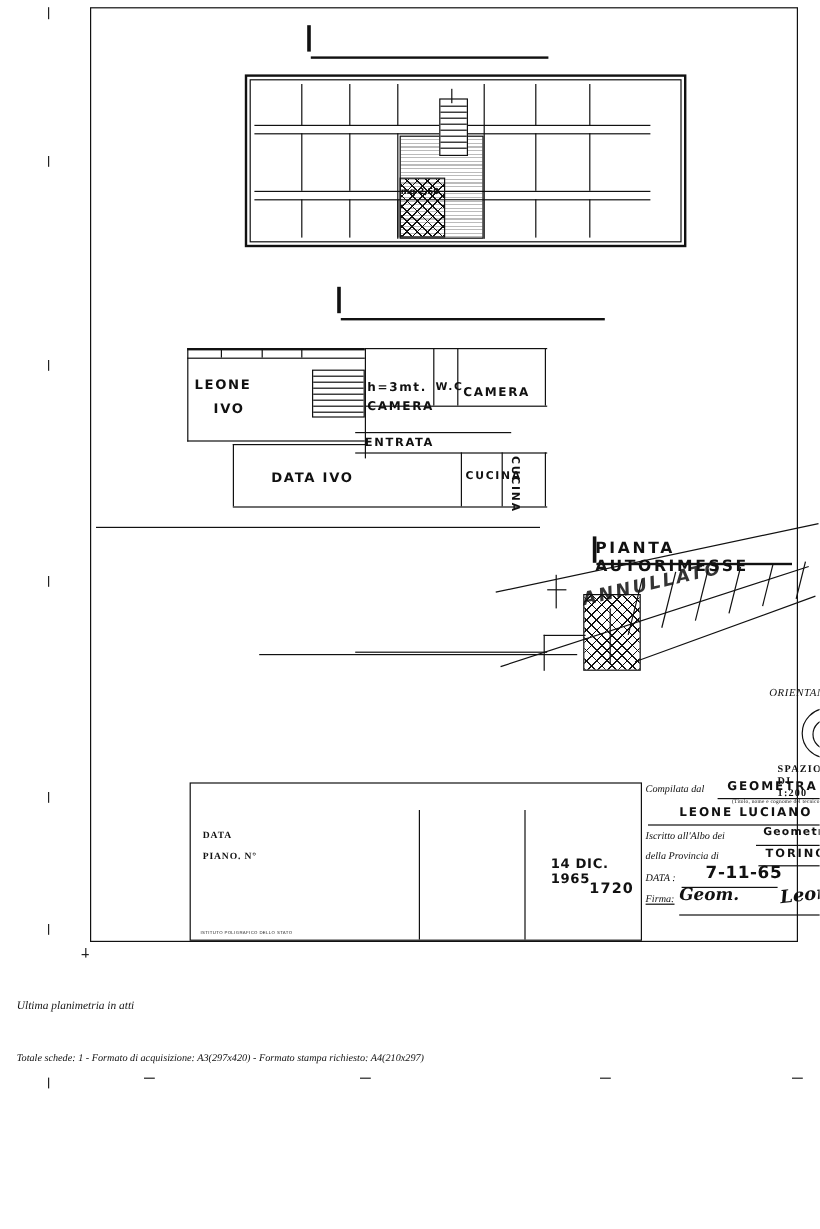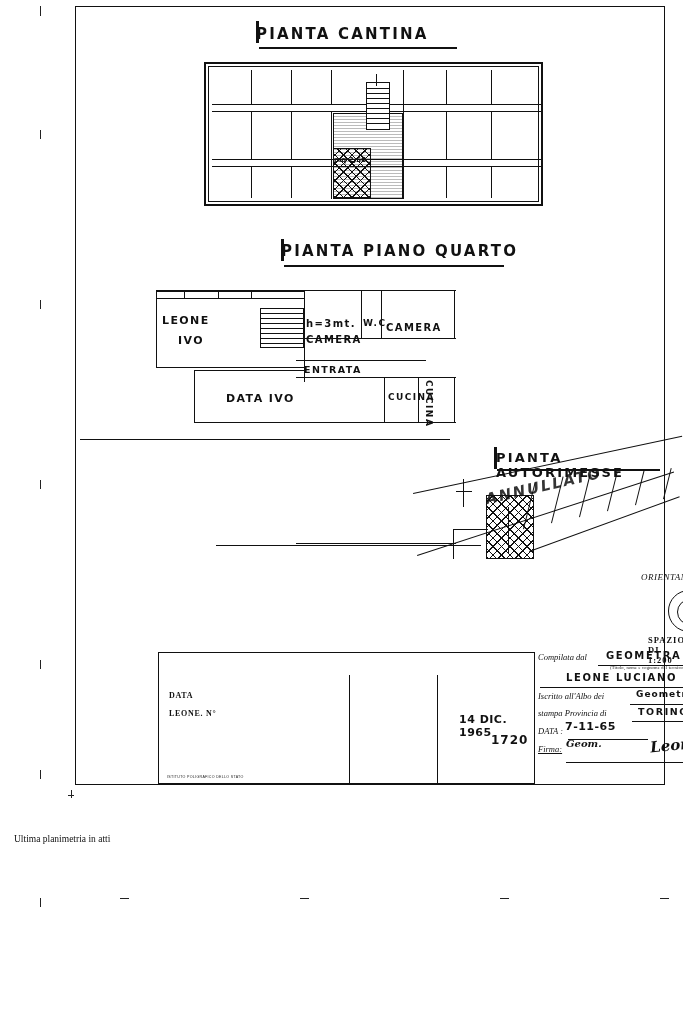--- a/index.html
+++ b/index.html
@@ -16,21 +16,21 @@
   
   .hand{font-family:"DejaVu Sans",sans-serif;font-weight:bold;letter-spacing:2.2px;color:#111;}
   .hand-it{font-family:"DejaVu Sans",sans-serif;font-weight:bold;font-style:italic;letter-spacing:1px;color:#111;}
 
   .title-cantina{position:absolute;left:180px;top:18px;font-size:15px;}
   .title-quarto{position:absolute;left:205px;top:235px;font-size:15px;}
   .title-autorimesse{position:absolute;left:420px;top:443px;font-size:13px;}
   .title-mark{position:absolute;width:3px;height:22px;background:#111;}
 
   
-  .cantina{position:absolute;left:128px;top:55px;width:335px;height:140px;border:2.2px solid #111;}
+  .cantina{position:absolute;left:128px;top:55px;width:335px;height:140px;border:2.2px solid #111;padding-left:29px;}
   .cant-inner{position:absolute;left:2px;top:2px;right:2px;bottom:2px;border:1px solid #111;}
   .vline{position:absolute;background:#111;width:1.4px;}
   .hline{position:absolute;background:#111;height:1.4px;}
 
   .hatch{position:absolute;background:
       repeating-linear-gradient(45deg,#111 0 1px,transparent 1px 6px),
       repeating-linear-gradient(-45deg,#111 0 1px,transparent 1px 6px);
       border:1.4px solid #111;}
   .shade{position:absolute;background:repeating-linear-gradient(0deg,#bbb 0 1px,transparent 1px 3px);border:1.2px solid #111;}
 
@@ -67,21 +67,21 @@
   .stamp-num{position:absolute;left:332px;top:80px;font-family:"DejaVu Sans",sans-serif;font-size:12px;font-weight:bold;letter-spacing:1px;}
   .tinyprint{position:absolute;left:8px;bottom:4px;font-family:"Liberation Sans",sans-serif;font-size:3.6px;letter-spacing:.3px;color:#222;}
 
   .box-right{position:absolute;left:462px;top:645px;width:196px;height:120px;}
   .rr{position:absolute;font-family:"Liberation Serif",serif;font-size:8.5px;font-style:italic;}
   .rh{font-family:"DejaVu Sans",sans-serif;font-weight:bold;font-style:normal;letter-spacing:1.6px;font-size:10px;}
   .rsub{font-family:"Liberation Serif",serif;font-size:4.5px;font-style:normal;letter-spacing:.2px;}
   .sigline{position:absolute;height:1px;background:#111;}
 
   
-  .foot{position:absolute;left:14px;font-family:"Liberation Serif",serif;color:#111;}
+  .foot{position:absolute;left:14px;font-family:"Liberation Serif",serif;color:#111;font-style:italic;}
   .foot1{top:834px;font-size:9.5px;}
   .foot2{top:858px;font-size:8.5px;}
   .foot3{top:876px;font-size:8.5px;}
 
   .signature{position:absolute;font-family:"DejaVu Serif",serif;font-style:italic;font-weight:bold;color:#111;}
 </style>
 </head>
 <body>
 
 <div class="page">
@@ -96,21 +96,20 @@
   <div class="tick" style="left:120px;top:898px;width:9px;height:1px;"></div>
   <div class="tick" style="left:300px;top:898px;width:9px;height:1px;"></div>
   <div class="tick" style="left:500px;top:898px;width:9px;height:1px;"></div>
   <div class="tick" style="left:660px;top:898px;width:9px;height:1px;"></div>
   <div class="tick" style="left:68px;top:795px;width:6px;height:1px;"></div>
   <div class="tick" style="left:71px;top:790px;width:1px;height:8px;"></div>
 
   <div class="frame">
 
     <div class="title-mark" style="left:180px;top:14px;"></div>
-    <div class="hand title-cantina">PIANTA CANTINA</div>
     <div class="hline" style="left:183px;top:40px;width:198px;height:1.6px;"></div>
 
     <div class="cantina">
       <div class="cant-inner"></div>
 
       <div class="hline" style="left:6px;top:40px;width:330px;"></div>
       <div class="hline" style="left:6px;top:47px;width:330px;"></div>
       <div class="hline" style="left:6px;top:95px;width:330px;"></div>
       <div class="hline" style="left:6px;top:102px;width:330px;"></div>
 
@@ -143,21 +142,20 @@
 
       <div class="vline" style="left:240px;top:6px;height:35px;"></div>
       <div class="vline" style="left:285px;top:6px;height:35px;"></div>
       <div class="vline" style="left:240px;top:47px;height:48px;"></div>
       <div class="vline" style="left:285px;top:47px;height:48px;"></div>
       <div class="vline" style="left:240px;top:102px;height:32px;"></div>
       <div class="vline" style="left:285px;top:102px;height:32px;"></div>
     </div>
 
     <div class="title-mark" style="left:205px;top:232px;"></div>
-    <div class="hand title-quarto">PIANTA PIANO QUARTO</div>
     <div class="hline" style="left:208px;top:258px;width:220px;height:1.6px;"></div>
 
     <div class="pq">
 
       <div class="hline" style="left:0px;top:8px;width:148px;height:1.8px;"></div>
       <div class="hline" style="left:0px;top:16px;width:148px;"></div>
       <div class="vline" style="left:0px;top:8px;height:78px;"></div>
       <div class="vline" style="left:28px;top:8px;height:8px;"></div>
       <div class="vline" style="left:62px;top:8px;height:8px;"></div>
       <div class="vline" style="left:95px;top:8px;height:8px;"></div>
@@ -240,50 +238,51 @@
     <div class="orient">ORIENTAMENTO</div>
     <div class="circle-o">
       <div class="circle-i"></div>
     </div>
     <div class="scala">SPAZIO DI 1:200</div>
 
     <div class="box-left">
       <div class="col1"></div>
       <div class="col2"></div>
       <div class="lbl" style="left:10px;top:38px;">DATA</div>
-      <div class="lbl" style="left:10px;top:56px;">LEONE. N°</div>
+      <div class="lbl" style="left:10px;top:56px;">PIANO. N°</div>
       <div class="stamp-date">14 DIC. 1965</div>
       <div class="stamp-num">1720</div>
       <div class="tinyprint">ISTITUTO POLIGRAFICO DELLO STATO</div>
     </div>
 
     <div class="box-right">
       <div class="rr" style="left:0px;top:0px;">Compilata dal</div>
       <div class="rr rh" style="left:68px;top:-2px;">GEOMETRA</div>
       <div class="sigline" style="left:60px;top:13px;width:136px;"></div>
       <div class="rr rsub" style="left:72px;top:13px;">(Titolo, nome e cognome del tecnico)</div>
 
       <div class="rr rh" style="left:28px;top:20px;">LEONE LUCIANO</div>
       <div class="sigline" style="left:2px;top:35px;width:194px;"></div>
 
       <div class="rr" style="left:0px;top:39px;">Iscritto all'Albo dei</div>
       <div class="rr rh" style="left:98px;top:37px;font-size:9px;letter-spacing:1px;">Geometri</div>
       <div class="sigline" style="left:92px;top:52px;width:104px;"></div>
 
-      <div class="rr" style="left:0px;top:56px;">stampa Provincia di</div>
+      <div class="rr" style="left:0px;top:56px;">della Provincia di</div>
       <div class="rr rh" style="left:100px;top:54px;font-size:9.5px;">TORINO</div>
       <div class="sigline" style="left:94px;top:69px;width:102px;"></div>
 
       <div class="rr" style="left:0px;top:74px;">DATA :</div>
-      <div class="rr rh" style="left:27px;top:68px;font-size:11px;letter-spacing:.5px;">7-11-65</div>
+      <div class="rr rh" style="left:50px;top:68px;font-size:14px;letter-spacing:.5px;">7-11-65</div>
       <div class="sigline" style="left:30px;top:87px;width:80px;"></div>
 
       <div class="rr" style="left:0px;top:92px;text-decoration:underline;">Firma:</div>
-      <div class="signature" style="left:28px;top:86px;font-size:10px;">Geom.</div>
+      <div class="signature" style="left:28px;top:86px;font-size:14px;">Geom.</div>
       <div class="signature" style="left:112px;top:84px;font-size:15px;transform:rotate(-6deg);">Leone</div>
       <div class="sigline" style="left:28px;top:110px;width:168px;"></div>
     </div>
 
   </div>
 
   <div class="foot foot1">Ultima planimetria in atti</div>
+  <div class="foot foot3">Totale schede: 1 - Formato di acquisizione: A3(297x420)  - Formato stampa richiesto: A4(210x297)</div>
 
 </div>
 
 </body></html>

